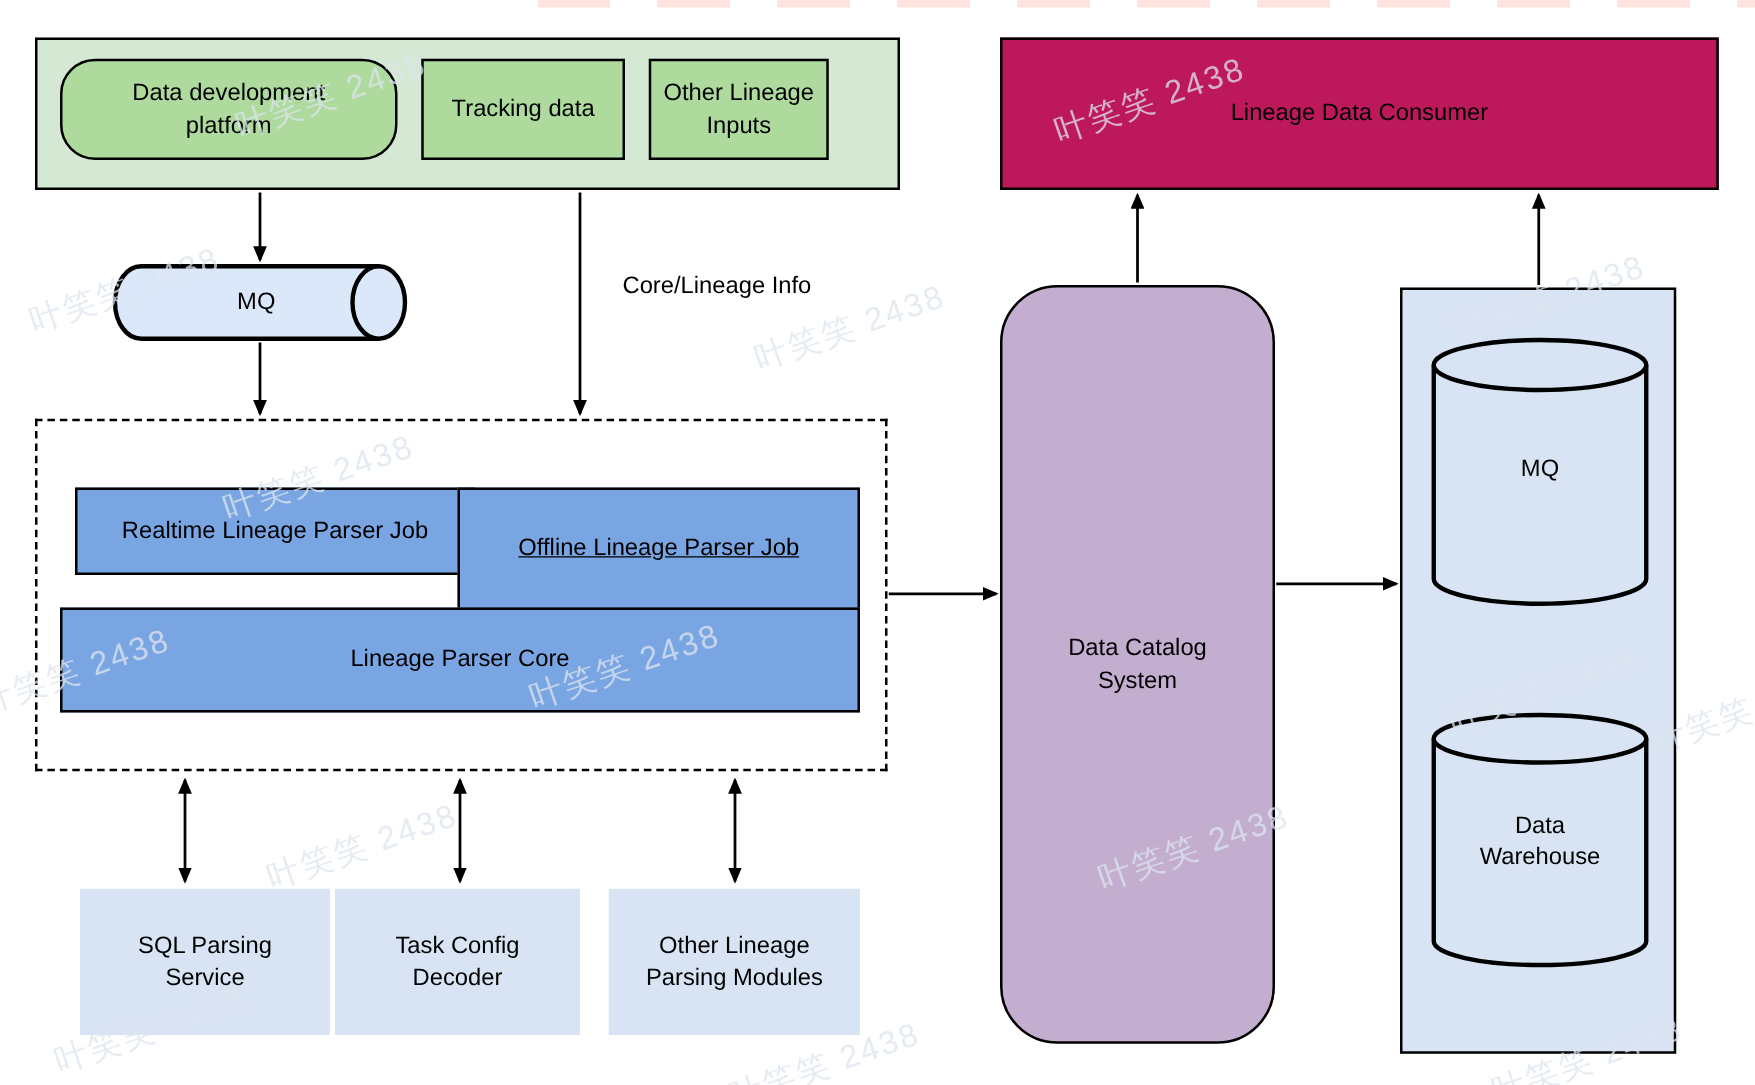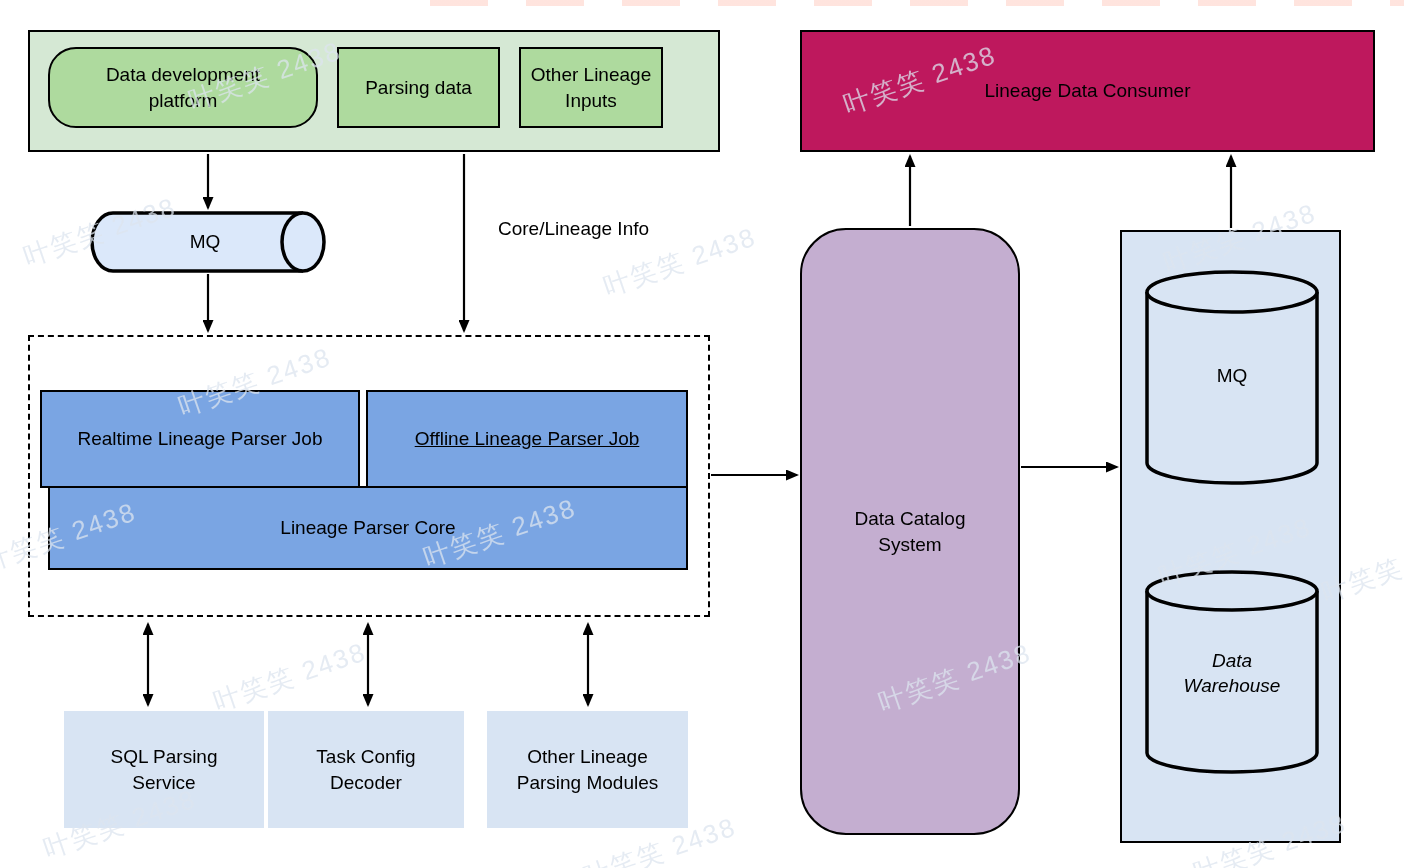--- a/index.html
+++ b/index.html
@@ -35,30 +35,30 @@
 
   <div class="abs topstrip" style="left:430px;top:0;width:974px;height:6px;"></div>
 
   <div class="layer">
 
     <div class="abs green-panel" style="left:28px;top:30px;width:692px;height:122px;"></div>
     <div class="abs box green-box" style="left:48px;top:47px;width:270px;height:81px;border-radius:28px;">
       <span class="w180">Data development platform</span>
     </div>
     <div class="abs box green-box" style="left:337px;top:47px;width:163px;height:81px;">
-      <span>Parsing data</span>
+      <span>Tracking data</span>
     </div>
     <div class="abs box green-box" style="left:519px;top:47px;width:144px;height:81px;">
       <span class="w150">Other Lineage Inputs</span>
     </div>
 
     <div class="abs free-label" style="left:498px;top:218px;">Core/Lineage Info</div>
 
     <div class="abs dashed-panel" style="left:28px;top:335px;width:682px;height:282px;"></div>
-    <div class="abs box blue-box" style="left:40px;top:390px;width:320px;height:98px;">
+    <div class="abs box blue-box" style="left:60px;top:390px;width:320px;height:70px;">
       <span>Realtime Lineage Parser Job</span>
     </div>
     <div class="abs box blue-box" style="left:366px;top:390px;width:322px;height:98px;text-decoration:underline;">
       <span>Offline Lineage Parser Job</span>
     </div>
     <div class="abs box blue-box" style="left:48px;top:486px;width:640px;height:84px;justify-content:center;">
       <span>Lineage Parser Core</span>
     </div>
 
     <div class="abs box lblue-box" style="left:64px;top:711px;width:200px;height:117px;justify-content:center;">
@@ -118,21 +118,21 @@
     </g>
 
     <g>
       <path d="M 1147 591 L 1147 753 A 85 19 0 0 0 1317 753 L 1317 591" fill="#d8e4f3" stroke="#000" stroke-width="3.5"></path>
       <ellipse cx="1232" cy="591" rx="85" ry="19" fill="#d8e4f3" stroke="#000" stroke-width="3.5"></ellipse>
     </g>
   </svg>
 
   <div class="cyl-label" style="left:150px;top:228px;width:110px;height:28px;">MQ</div>
   <div class="cyl-label" style="left:1177px;top:362px;width:110px;height:28px;">MQ</div>
-  <div class="cyl-label" style="left:1162px;top:645px;width:140px;height:56px;font-style:italic;">Data Warehouse</div>
+  <div class="cyl-label" style="left:1162px;top:645px;width:140px;height:56px;">Data Warehouse</div>
 
   <div class="wm" style="left:100px;top:232px;">叶笑笑 2438</div>
   <div class="wm" style="left:265px;top:76px;">叶笑笑 2438</div>
   <div class="wm" style="left:680px;top:262px;">叶笑笑 2438</div>
   <div class="wm" style="left:255px;top:382px;">叶笑笑 2438</div>
   <div class="wm" style="left:500px;top:533px;">叶笑笑 2438</div>
   <div class="wm" style="left:60px;top:537px;">叶笑笑 2438</div>
   <div class="wm" style="left:290px;top:677px;">叶笑笑 2438</div>
   <div class="wm" style="left:955px;top:678px;">叶笑笑 2438</div>
   <div class="wm" style="left:920px;top:80px;">叶笑笑 2438</div>

